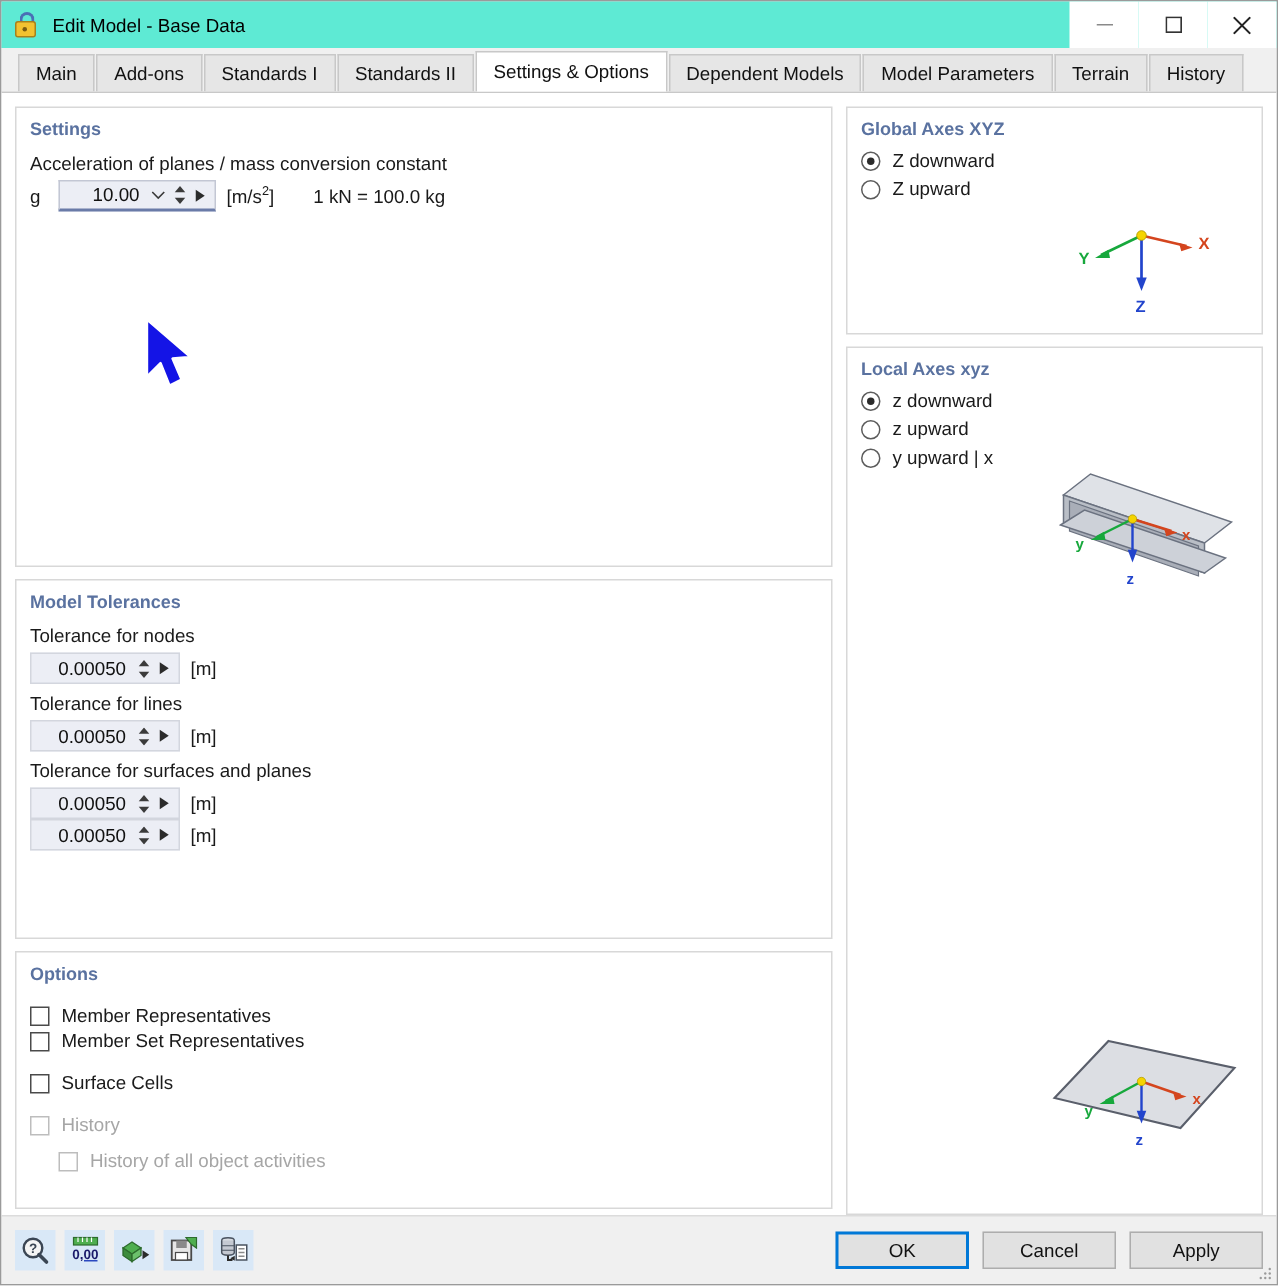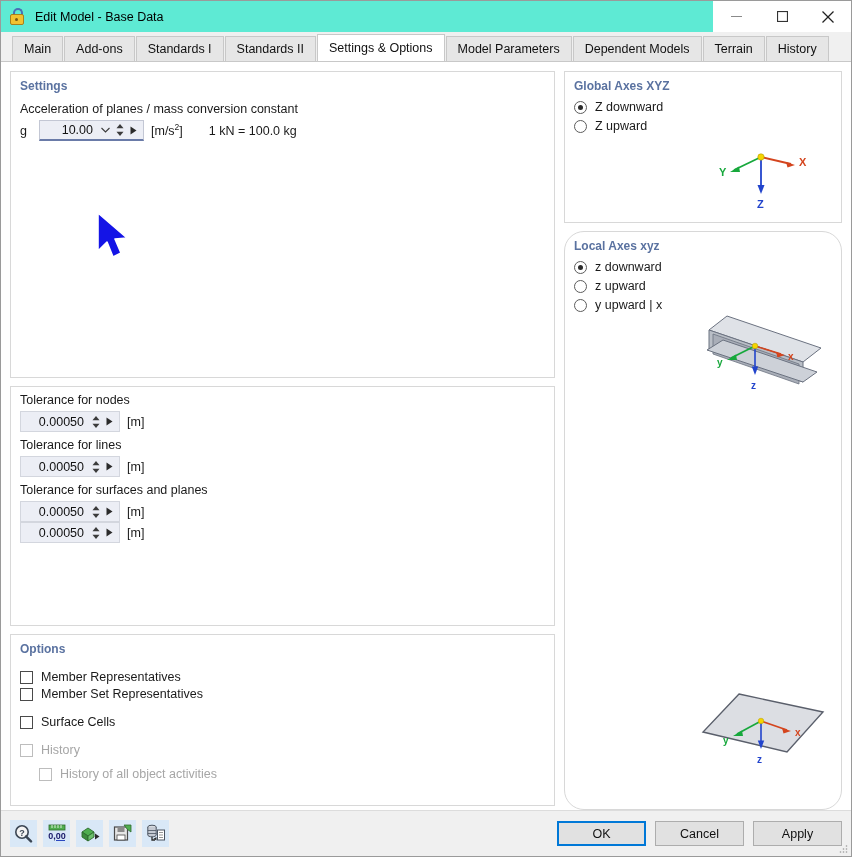--- a/index.html
+++ b/index.html
@@ -291,22 +291,22 @@
       </div>
     </div>
   </div>
 
   <div id="tabbar">
     <div class="tab">Main</div>
     <div class="tab">Add-ons</div>
     <div class="tab">Standards I</div>
     <div class="tab">Standards II</div>
     <div class="tab active">Settings &amp; Options</div>
+    <div class="tab">Dependent Models</div>
     <div class="tab">Model Parameters</div>
-    <div class="tab">Dependent Models</div>
     <div class="tab">Terrain</div>
     <div class="tab">History</div>
   </div>
 
   <div id="content">
 
     <div id="col-left">
 
       <div class="panel" style="height:307px;">
         <div class="panel-title">Settings</div>
@@ -341,20 +341,21 @@
         </div>
 
         <div id="cursor-arrow">
           <svg width="42" height="52" viewBox="0 0 42 52">
             <path d="M4 2 L4 40 L13 31 L19 46 L27 42 L21 28 L33 27 Z" fill="#1414e6" stroke="#ffffff" stroke-width="1.6" stroke-linejoin="round"></path>
           </svg>
         </div>
       </div>
 
       <div class="panel" style="height:240px;">
+        <div class="panel-title">Model Tolerances</div>
         <div class="panel-body">
 
           <div class="field-label">Tolerance for nodes</div>
           <div class="row">
             <div class="spinbox plain">
               <span class="spin-value wide">0.00050</span>
               <span class="spin-arrows">
                 <svg width="8" height="5" viewBox="0 0 8 5">
                     <path d="M4 0 L7.5 4.2 L0.5 4.2 Z" fill="#3b3b3b"></path>
                   </svg>
@@ -491,21 +492,21 @@
 
             <line x1="54" y1="18" x2="54" y2="50" stroke="#2244cc" stroke-width="1.8"></line>
             <path d="M54 55 L50.5 46 L57.5 46 Z" fill="#2244cc"></path>
             <text x="50" y="69" font-family="Liberation Sans, sans-serif" font-size="11" font-weight="bold" fill="#2244cc">Z</text>
 
             <circle cx="54" cy="18" r="3.2" fill="#f5d400" stroke="#b39c00" stroke-width="0.6"></circle>
           </svg>
         </div>
       </div>
 
-      <div class="panel" style="flex:1 1 auto;border-radius:20px;">
+      <div class="panel" style="flex:1 1 auto;">
         <div class="panel-title">Local Axes xyz</div>
         <div class="panel-body">
           <div class="radio-row">
             <div class="radio checked"></div>
             <span class="radio-label">z downward</span>
           </div>
           <div class="radio-row">
             <div class="radio"></div>
             <span class="radio-label">z upward</span>
           </div>

